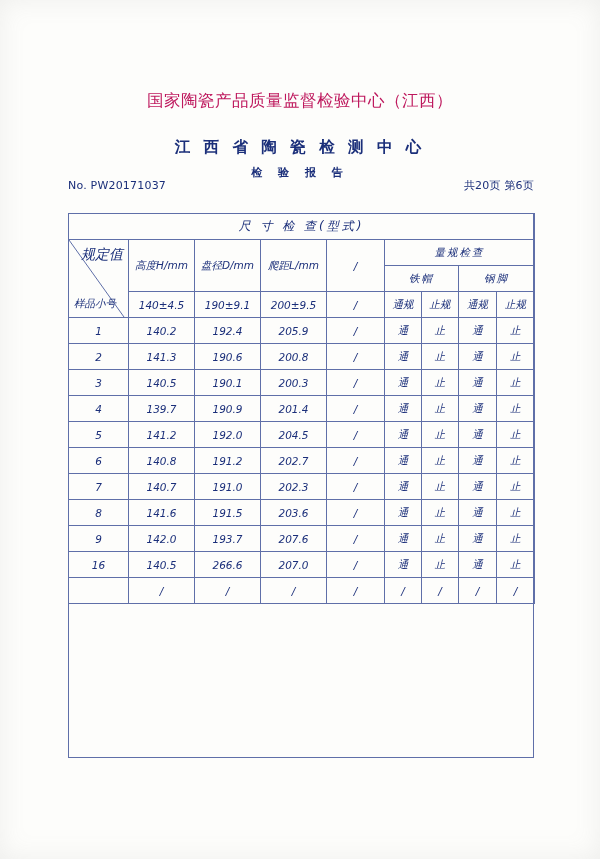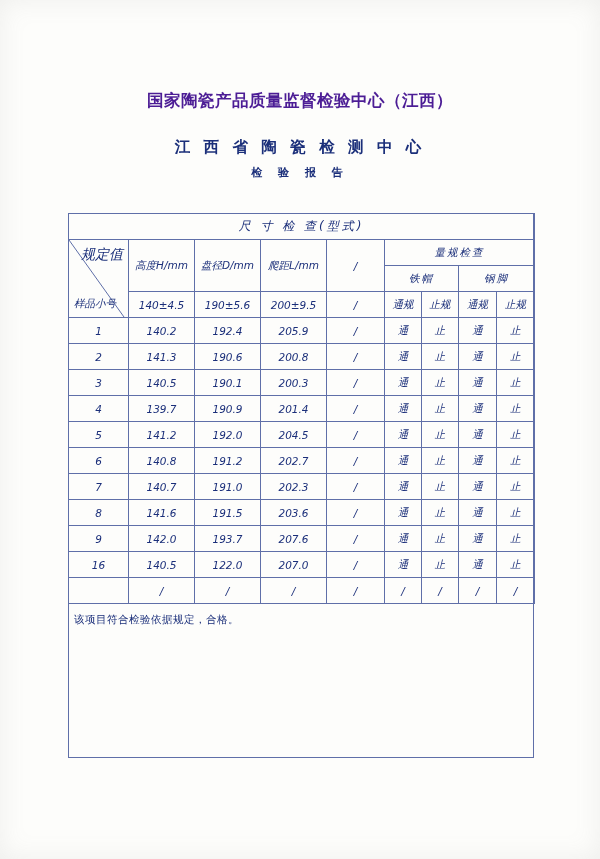--- a/index.html
+++ b/index.html
@@ -33,23 +33,23 @@
 
   .header {
     position: absolute;
     left: 0;
     top: 88px;
     width: 600px;
     text-align: center;
   }
   .title-main {
     font-size: 16.5px;
-    font-weight: bold;
+    font-weight: normal;
     letter-spacing: 0.5px;
-    color: #4c1d95;
+    color: #be185d;
     line-height: 26px;
   }
   .title-sub {
     font-size: 15.5px;
     font-weight: bold;
     letter-spacing: 4px;
     color: #1b2f7a;
     line-height: 26px;
     margin-top: 20px;
   }
@@ -152,20 +152,24 @@
 <body>
 
 <div class="page">
 
   <div class="header">
     <div class="title-main">国家陶瓷产品质量监督检验中心（江西）</div>
     <div class="title-sub">江 西 省 陶 瓷 检 测 中 心</div>
     <div class="title-third">检  验  报  告</div>
   </div>
 
+  <div class="meta-row">
+    <span class="meta-no">No. PW20171037</span>
+    <span class="meta-page">共20页 第6页</span>
+  </div>
 
   <div class="frame"></div>
 
   <table class="main">
     <colgroup>
       <col style="width:60px">
       <col style="width:66px">
       <col style="width:66px">
       <col style="width:66px">
       <col style="width:58px">
@@ -193,21 +197,21 @@
         <td rowspan="2">爬距L/mm</td>
         <td rowspan="2">/</td>
         <td class="gauge-head" colspan="4">量规检查</td>
       </tr>
       <tr>
         <td class="gauge-head" colspan="2">铁帽</td>
         <td class="gauge-head" colspan="2">钢脚</td>
       </tr>
       <tr class="spec-row">
         <td>140±4.5</td>
-        <td>190±5.6</td>
+        <td>190±9.1</td>
         <td>200±9.5</td>
         <td>/</td>
         <td>通规</td>
         <td>止规</td>
         <td>通规</td>
         <td>止规</td>
       </tr>
 
       <tr>
         <td>1</td>
@@ -304,21 +308,21 @@
         <td>207.6</td>
         <td>/</td>
         <td>通</td>
         <td>止</td>
         <td>通</td>
         <td>止</td>
       </tr>
       <tr>
         <td>16</td>
         <td>140.5</td>
-        <td>122.0</td>
+        <td>266.6</td>
         <td>207.0</td>
         <td>/</td>
         <td>通</td>
         <td>止</td>
         <td>通</td>
         <td>止</td>
       </tr>
       <tr>
         <td></td>
         <td>/</td>
@@ -326,15 +330,14 @@
         <td>/</td>
         <td>/</td>
         <td>/</td>
         <td>/</td>
         <td>/</td>
         <td>/</td>
       </tr>
     </tbody>
   </table>
 
-  <div class="note">该项目符合检验依据规定，合格。</div>
 
 </div>
 
 </body></html>

